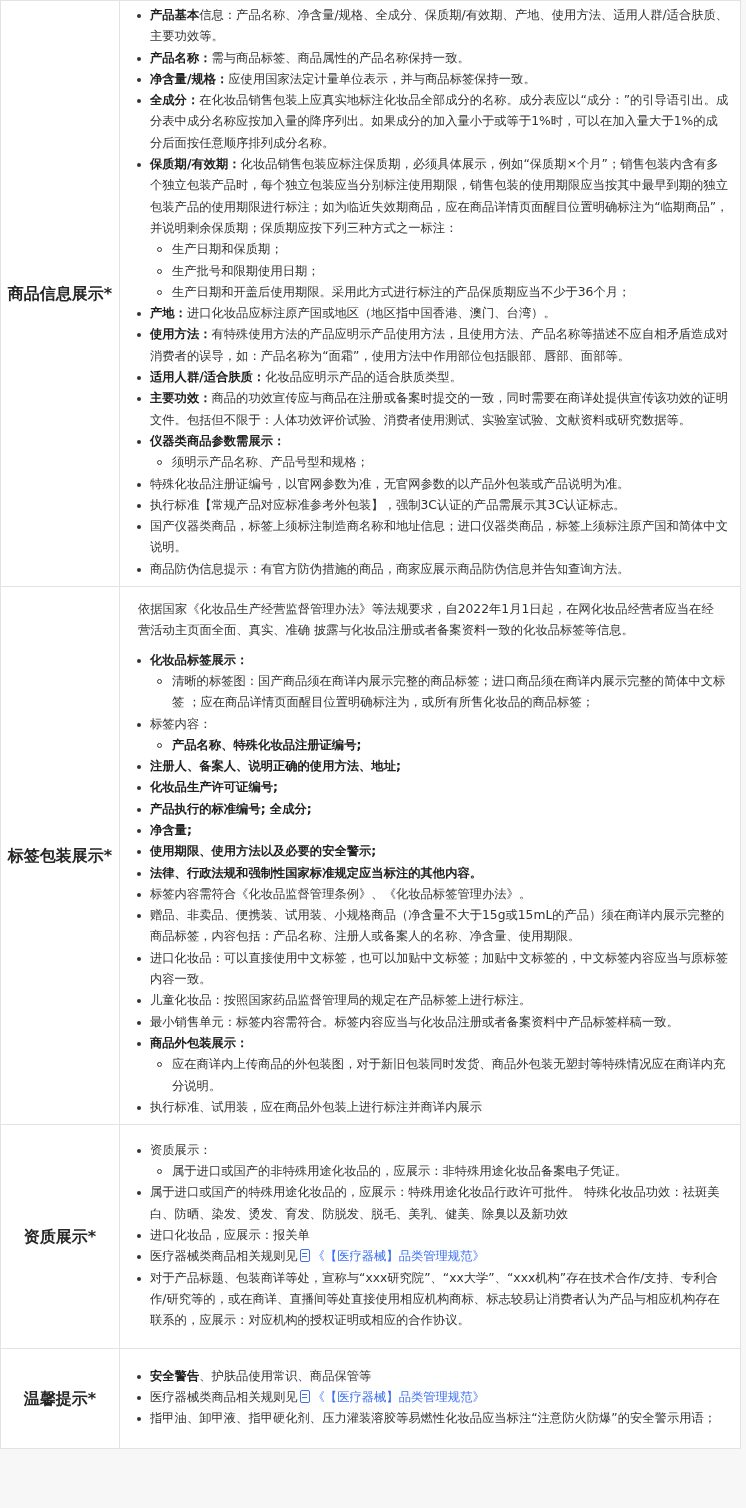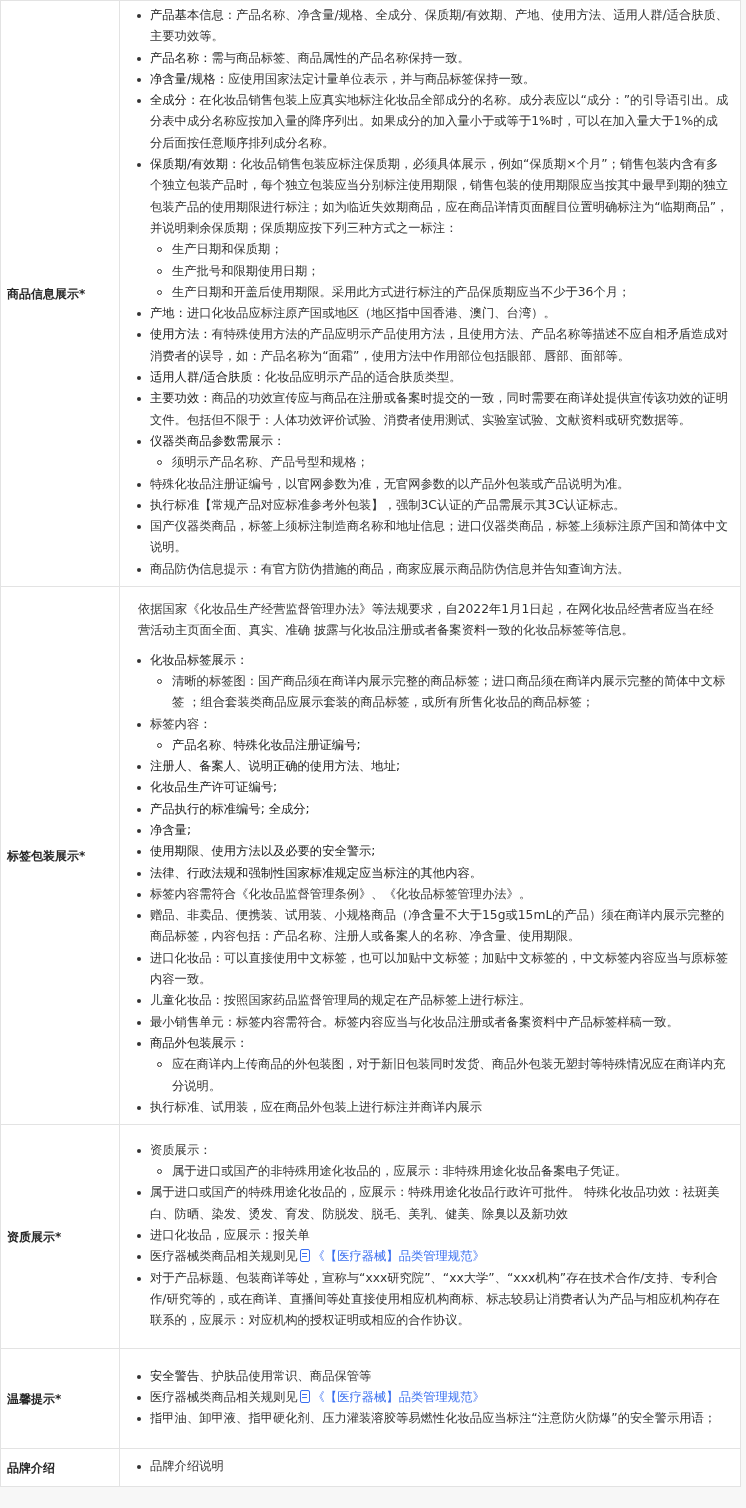--- a/index.html
+++ b/index.html
@@ -5,36 +5,36 @@
   html, body { margin: 0; padding: 0; }
   body {
     width: 746px; height: 1508px; background: #f7f7f7;
     font-family: "DejaVu Sans", "Liberation Sans", sans-serif;
     font-size: 12.3px; color: #333; overflow: hidden;
   }
   .wrap { width: 741px; background: #fff; }
   table { border-collapse: collapse; width: 741px; table-layout: fixed; }
   td { border: 1px solid #e3e3e3; vertical-align: middle; }
   td.label {
-    width: 106px; font-weight: bold; color: #262626;
-    padding: 4px 6px; font-size: 12px; line-height: 22px;
+    width: 106px; text-align: center; font-weight: bold; color: #262626;
+    padding: 4px 6px; font-size: 16px; line-height: 22px;
   }
   td.content { padding: 4px 10px 6px 10px; line-height: 21.3px; }
   ul { margin: 0; padding-left: 20px; list-style: none; }
   ul.sub { padding-left: 22px; }
   li { position: relative; }
   ul.main > li::before {
     content: ""; position: absolute; left: -13px; top: 9px; width: 4px; height: 4px;
     background: #333; border-radius: 50%;
   }
   ul.sub > li::before {
     content: ""; position: absolute; left: -15px; top: 8px; width: 3px; height: 3px;
     border: 1px solid #333; border-radius: 50%;
   }
-  b { font-weight: normal; color: #222; }
+  b { font-weight: bold; color: #222; }
   p.intro { margin: 8px; }
   a.doc-link { color: #3a6ff0; text-decoration: none; }
   .doc-icon {
     display: inline-block; width: 8px; height: 11px; border: 1px solid #3a6ff0; border-radius: 2px;
     vertical-align: -2px; margin: 0 3px 0 2px; position: relative;
   }
   .doc-icon::before, .doc-icon::after {
     content: ""; position: absolute; left: 1px; width: 5px; height: 1px; background: #3a6ff0;
   }
   .doc-icon::before { top: 3px; }
@@ -79,21 +79,21 @@
       </td>
     </tr>
 
     <tr style="height:519px">
       <td class="label">标签包装展示*</td>
       <td class="content">
         <p class="intro">依据国家《化妆品生产经营监督管理办法》等法规要求，自2022年1月1日起，在网化妆品经营者应当在经营活动主页面全面、真实、准确 披露与化妆品注册或者备案资料一致的化妆品标签等信息。</p>
         <ul class="main">
           <li><b>化妆品标签展示：</b>
             <ul class="sub">
-                  <li>清晰的标签图：国产商品须在商详内展示完整的商品标签；进口商品须在商详内展示完整的简体中文标签 ；组合套装类商品应展示套装的商品标签，或所有所售化妆品的商品标签；</li>
+                  <li>清晰的标签图：国产商品须在商详内展示完整的商品标签；进口商品须在商详内展示完整的简体中文标签 ；应在商品详情页面醒目位置明确标注为，或所有所售化妆品的商品标签；</li>
                 </ul>
           </li>
           <li><span>标签内容：</span>
             <ul class="sub">
                   <li><b>产品名称、特殊化妆品注册证编号;</b></li>
                 </ul>
           </li>
           <li><b>注册人、备案人、说明正确的使用方法、地址;</b></li>
           <li><b>化妆品生产许可证编号;</b></li>
           <li><b>产品执行的标准编号; 全成分;</b></li>
@@ -137,23 +137,15 @@
       <td class="label">温馨提示*</td>
       <td class="content">
         <ul class="main">
           <li><b>安全警告</b><span>、护肤品使用常识、商品保管等</span></li>
           <li><span>医疗器械类商品相关规则见</span><span class="doc-icon"></span><a class="doc-link">《【医疗器械】品类管理规范》</a></li>
           <li>指甲油、卸甲液、指甲硬化剂、压力灌装溶胶等易燃性化妆品应当标注“注意防火防爆”的安全警示用语；</li>
         </ul>
       </td>
     </tr>
 
-    <tr style="height:38px">
-      <td class="label">品牌介绍</td>
-      <td class="content">
-        <ul class="main">
-          <li>品牌介绍说明</li>
-        </ul>
-      </td>
-    </tr>
   </tbody>
 </table>
 </div>
 
 </body></html>

